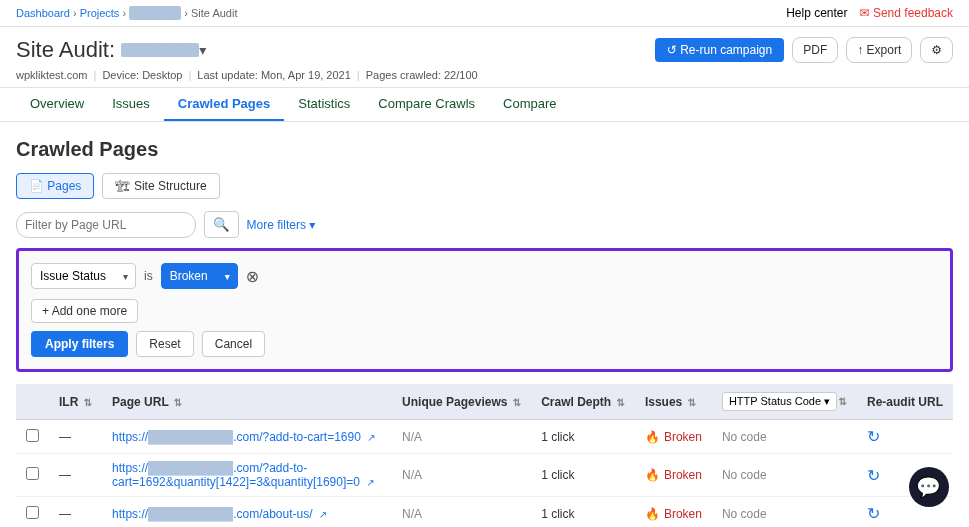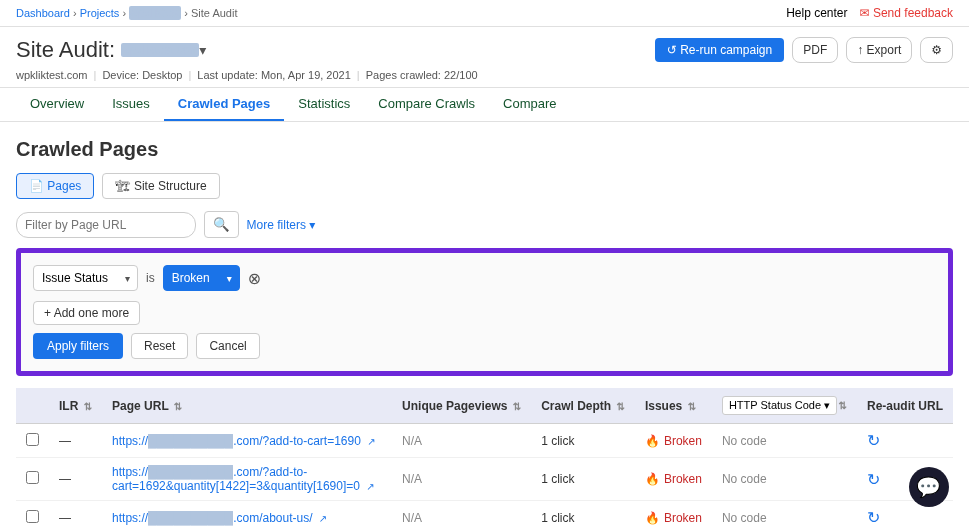--- a/index.html
+++ b/index.html
@@ -111,21 +111,21 @@
     }
     .more-filters {
       color: #1a73e8;
       font-size: 12px;
       cursor: pointer;
       text-decoration: none;
     }
 
     
     .filter-panel {
-      border: 5px solid #6d28d9;
+      border: 3px solid #6d28d9;
       border-radius: 4px;
       padding: 12px;
       margin-bottom: 12px;
       background: #fafafa;
     }
     .filter-row { display: flex; align-items: center; gap: 8px; margin-bottom: 10px; }
     .filter-select {
       border: 1px solid #ccc;
       border-radius: 4px;
       padding: 5px 28px 5px 8px;
@@ -195,20 +195,21 @@
     }
     .filter-actions { display: flex; gap: 8px; margin-top: 8px; }
     .apply-btn {
       background: #1a73e8;
       color: #fff;
       border: none;
       border-radius: 4px;
       padding: 5px 14px;
       font-size: 12px;
       cursor: pointer;
+      font-weight: bold;
     }
     .reset-btn, .cancel-btn {
       background: #fff;
       color: #333;
       border: 1px solid #ccc;
       border-radius: 4px;
       padding: 5px 12px;
       font-size: 12px;
       cursor: pointer;
     }

